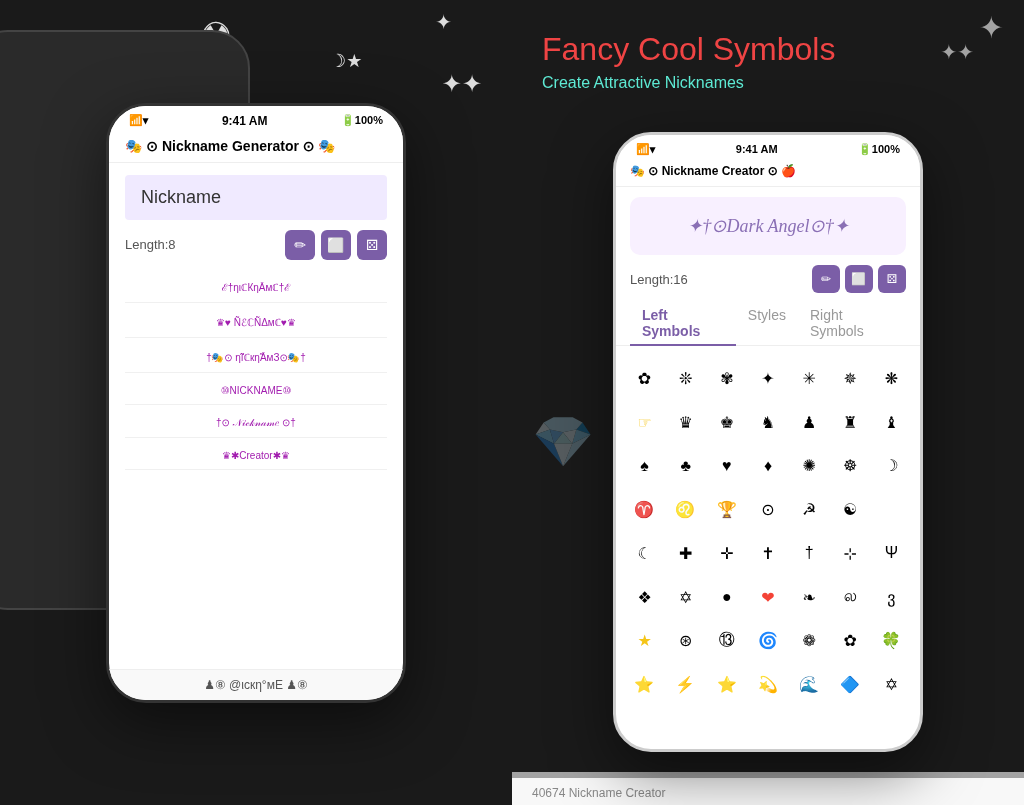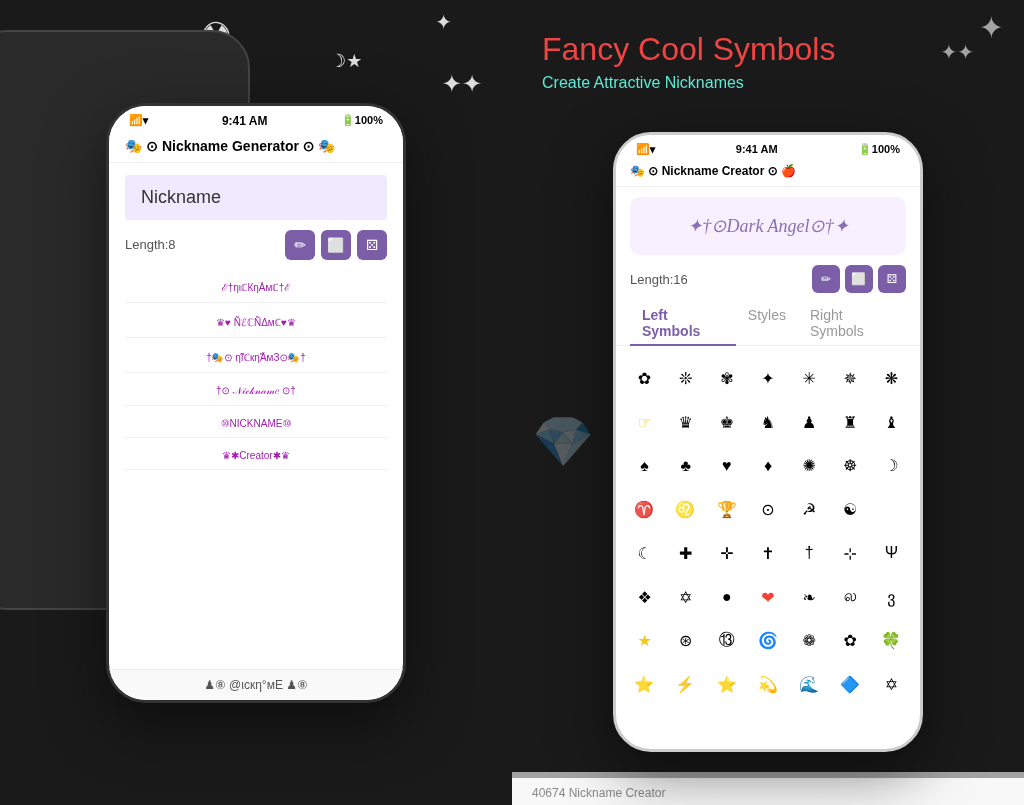--- a/index.html
+++ b/index.html
@@ -390,22 +390,22 @@
             <div class="tool-btn dice">
               <span>⚄</span>
             </div>
           </div>
         </div>
 
         <div class="nickname-list">
           <div class="nickname-item">ℰ†ηιℂКηᾹмℂ†ℰ</div>
           <div class="nickname-item">♛♥ ÑℰℂÑΔмℂ♥♛</div>
           <div class="nickname-item">†🎭⊙ η̃ĩℂкη̃ᾹмЗ⊙🎭†</div>
+          <div class="nickname-item">⑩NICKNAME⑩</div>
           <div class="nickname-item">†⊙ 𝒩𝒾𝒸𝓀𝓃𝒶𝓂𝑒 ⊙†</div>
-          <div class="nickname-item">⑩NICKNAME⑩</div>
           <div class="nickname-item">♛✱Creator✱♛</div>
         </div>
       </div>
 
 
       <div class="bottom-bar">
         <span>♟⑧ @ιcкη°мE ♟⑧</span>
       </div>
     </div>
   </div>

